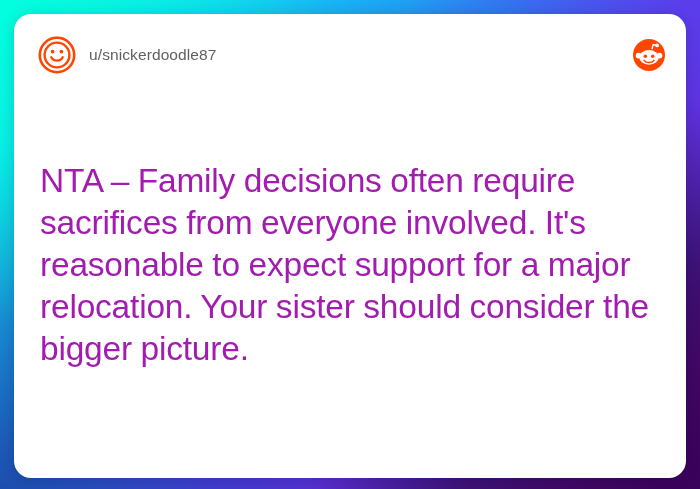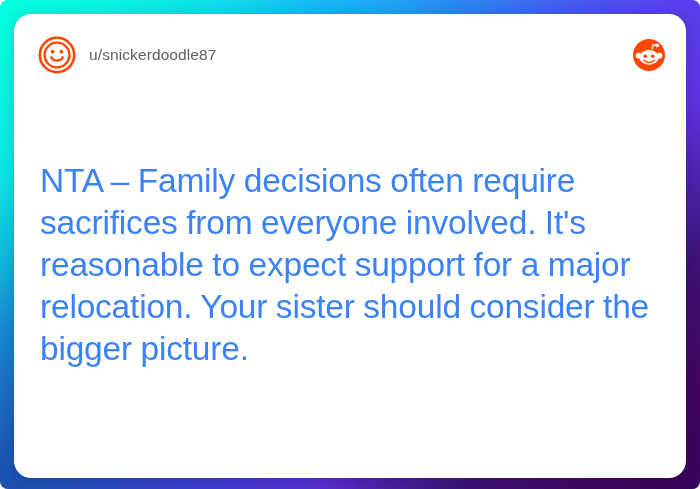--- a/index.html
+++ b/index.html
@@ -26,21 +26,20 @@
         #1ff0e0 0%,
         #13d8ec 14%,
         #18b4f5 28%,
         #2a7ef0 44%,
         #4b45e8 58%,
         #5a2fd6 68%,
         #3d1c86 80%,
         #4b1070 90%,
         #3e0b5e 100%);
     overflow: hidden;
-    border-radius: 8px;
   }
 
   
   .stage::before {
     content: "";
     position: absolute;
     inset: 0;
     background:
       radial-gradient(circle at 0% 0%, rgba(0,255,222,0.95) 0%, rgba(0,255,222,0) 38%),
       radial-gradient(circle at 100% 100%, rgba(58,0,90,0.85) 0%, rgba(58,0,90,0) 46%),
@@ -104,21 +103,21 @@
   }
 
   
   .comment-body {
     position: absolute;
     left: 26px;
     right: 26px;
     top: 146px;
     font-size: 33.5px;
     line-height: 42px;
-    color: #3b82f6;
+    color: #a21caf;
     letter-spacing: -0.2px;
     word-spacing: -0.5px;
     font-weight: 400;
     font-family: "Liberation Sans", "DejaVu Sans", sans-serif;
   }
 </style>
 </head>
 <body>
 
 <div class="stage">

